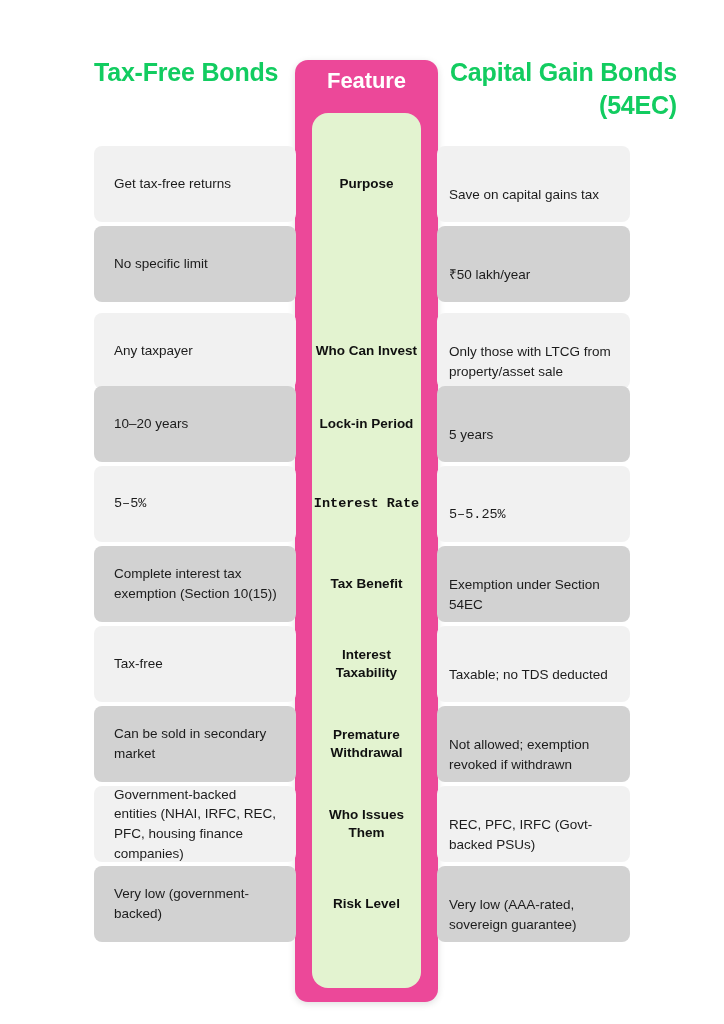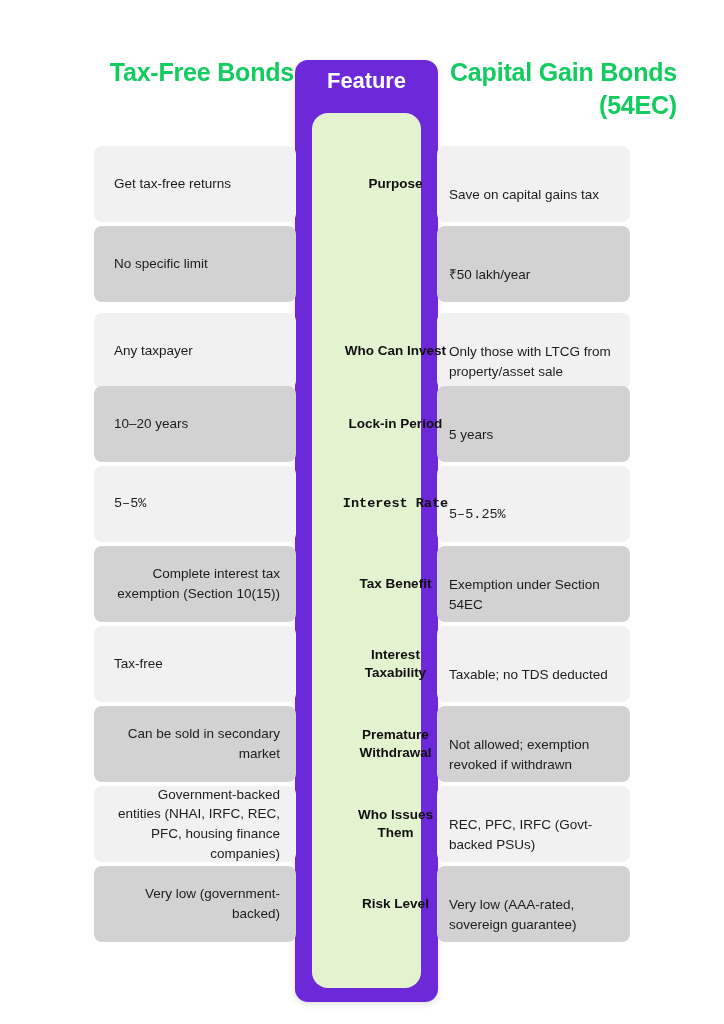--- a/index.html
+++ b/index.html
@@ -34,36 +34,36 @@
     top: 56px;
     font-size: 25px;
     font-weight: bold;
     line-height: 1.32;
     color: #12cc60;
     letter-spacing: -0.2px;
   }
   .col-title.left {
     left: 94px;
     width: 200px;
-    text-align: right;
+    text-align: left;
   }
   .col-title.right {
     left: 447px;
     width: 230px;
     text-align: right;
   }
 
   
   .center-bar {
     position: absolute;
     left: 295px;
     top: 60px;
     width: 143px;
     height: 942px;
-    background: #6d28d9;
+    background: #ec4899;
     border-radius: 13px;
     box-shadow: 0 2px 7px rgba(0,0,0,0.13);
   }
   .center-bar-title {
     position: absolute;
     top: 8px;
     left: 0;
     width: 143px;
     text-align: center;
     font-size: 22px;
@@ -97,21 +97,20 @@
     display: flex;
     align-items: center;
     font-size: 13.5px;
     line-height: 1.45;
     color: #1c1c1c;
   }
   .cell.left {
     left: 94px;
     width: 202px;
     padding: 0 16px 0 20px;
-    text-align: right;
   }
   .cell.right {
     left: 437px;
     width: 193px;
     padding: 0 0 0 12px;
   }
   .cell.right .cell-text {
     white-space: nowrap;
     margin-top: 22px;
   }
@@ -127,21 +126,20 @@
     width: 109px;
     height: 76px;
     display: flex;
     align-items: center;
     justify-content: center;
     text-align: center;
     font-size: 13.5px;
     font-weight: bold;
     line-height: 1.34;
     color: #101010;
-    margin-left: 29px;
   }
 </style>
 </head>
 <body>
 
 <div id="infographic">
 
   <div class="header-row">
     <div class="col-title left">Tax-Free Bonds</div>
     <div class="col-title right">Capital Gain Bonds (54EC)</div>

